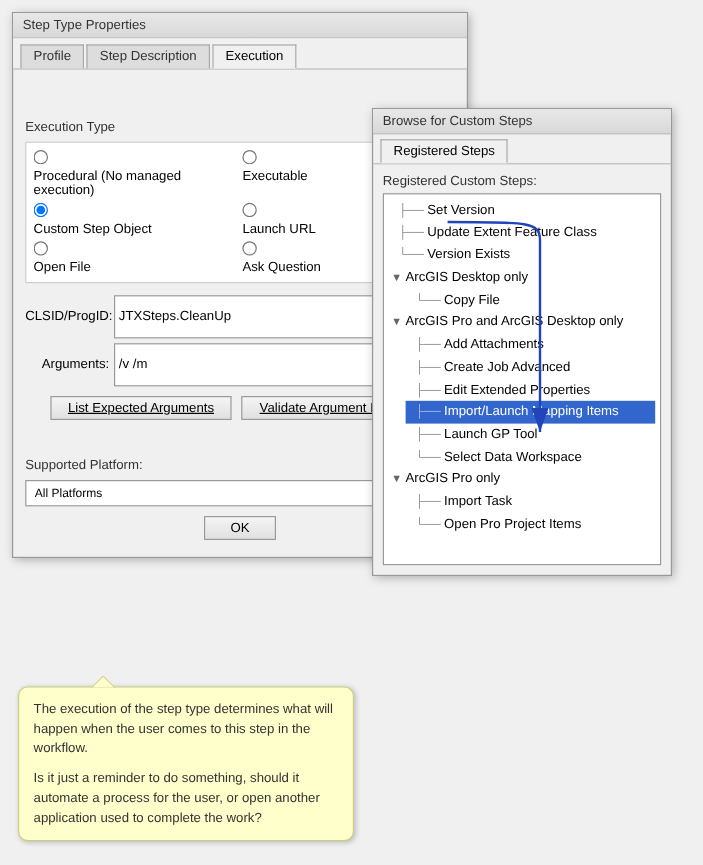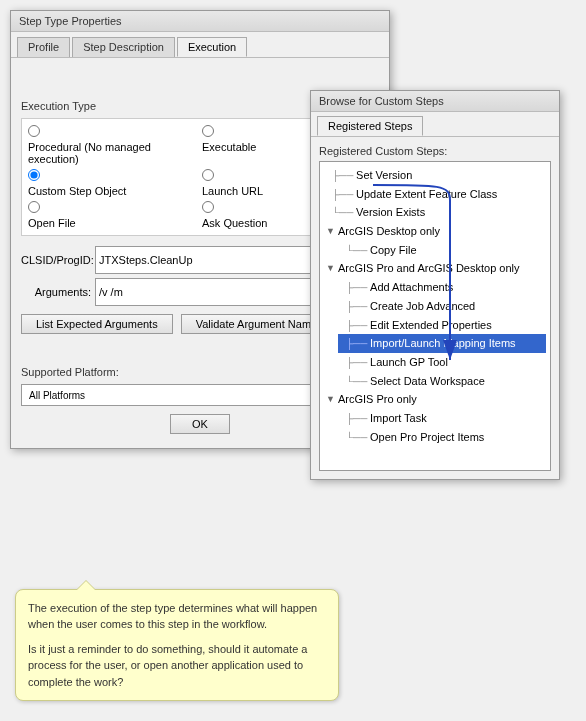--- a/index.html
+++ b/index.html
@@ -112,23 +112,23 @@
 
     .field-label {
       font-size: 11px;
       width: 70px;
       flex-shrink: 0;
       text-align: right;
     }
 
     .field-input {
       flex: 1;
-      height: 14px;
-      border: 1px solid #999;
-      padding: 13px 3px;
+      height: 36px;
+      border: 1px solid #999;
+      padding: 1px 3px;
       font-size: 11px;
       background: white;
     }
 
     .browse-btn {
       width: 22px;
       height: 20px;
       border: 1px solid #999;
       background: linear-gradient(to bottom, #f5f5f5, #e0e0e0);
       cursor: pointer;
@@ -142,23 +142,24 @@
     }
 
     .browse-btn-active {
       border: 2px solid #3355cc;
       background: linear-gradient(to bottom, #dde8ff, #c0d0ff);
     }
 
     
     .action-buttons {
       display: flex;
-      justify-content: flex-start;
+      justify-content: center;
       gap: 8px;
       margin: 8px 0;
+      text-decoration: underline;
     }
 
     .btn {
       padding: 3px 14px;
       border: 1px solid #999;
       background: linear-gradient(to bottom, #f5f5f5, #e0e0e0);
       cursor: pointer;
       font-size: 11px;
       min-width: 60px;
     }
@@ -183,21 +184,21 @@
       justify-content: center;
       margin-top: 6px;
       margin-bottom: 4px;
     }
 
     
     .tooltip-balloon {
       position: absolute;
       bottom: 20px;
       left: 15px;
-      width: 324px;
+      width: 280px;
       background: #ffffcc;
       border: 1px solid #cccc88;
       border-radius: 8px;
       padding: 10px 12px;
       font-size: 11px;
       line-height: 1.5;
       color: #333;
       box-shadow: 1px 1px 4px rgba(0,0,0,0.2);
     }
 

